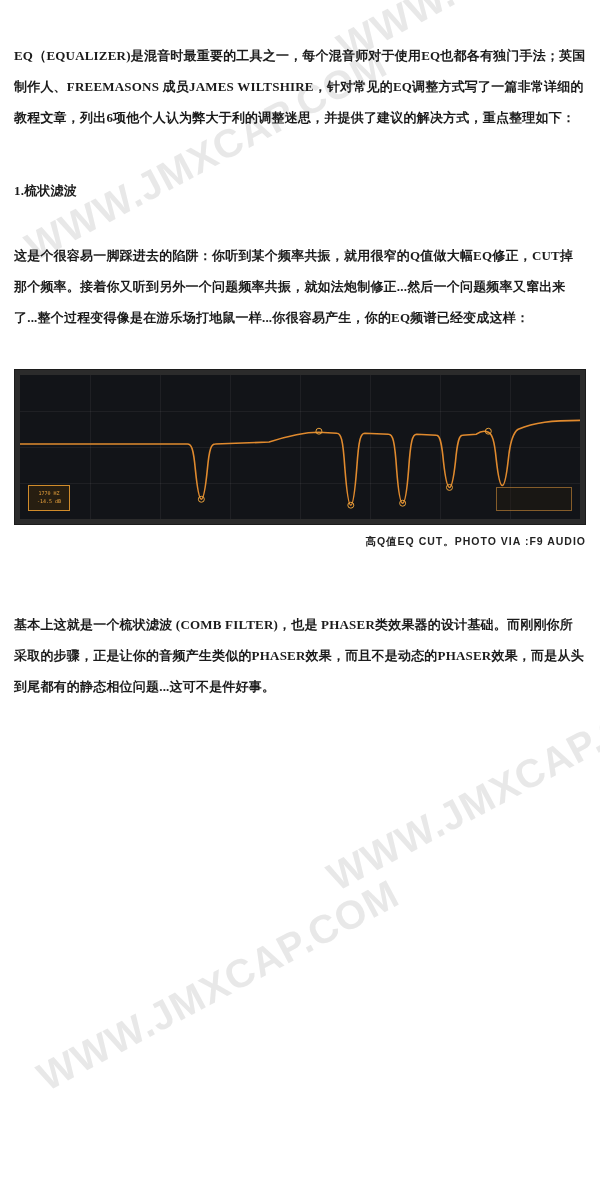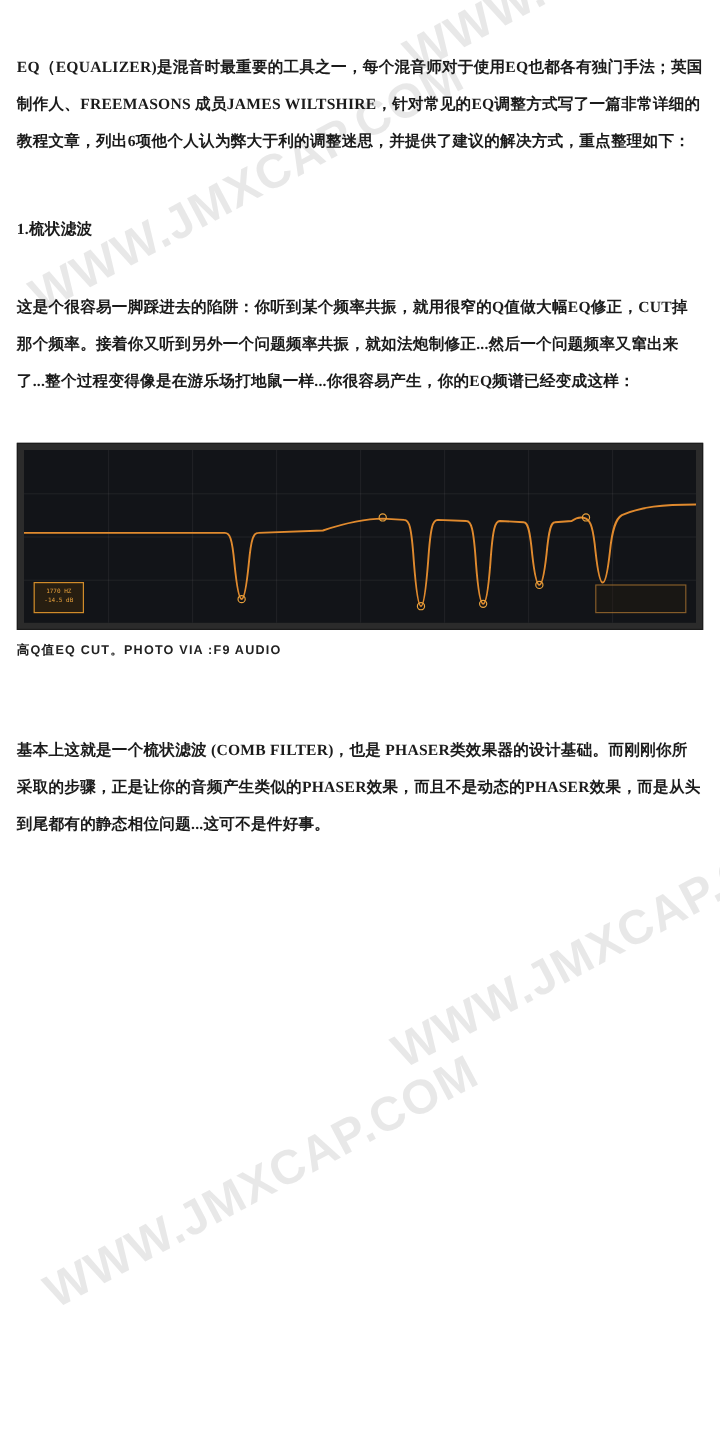--- a/index.html
+++ b/index.html
@@ -116,21 +116,21 @@
   .minibox {
     position: absolute;
     right: 8px;
     bottom: 8px;
     width: 74px;
     height: 22px;
     border: 1px solid rgba(220,150,60,0.55);
     background: rgba(40,30,15,0.35);
   }
   .caption {
-    text-align: left;
+    text-align: right;
     font-size: 10.5px;
     letter-spacing: 1px;
     color: #222;
     margin-top: 10px;
     font-weight: bold;
     font-family: "Liberation Sans", sans-serif;
   }
 </style>
 </head>
 <body>

